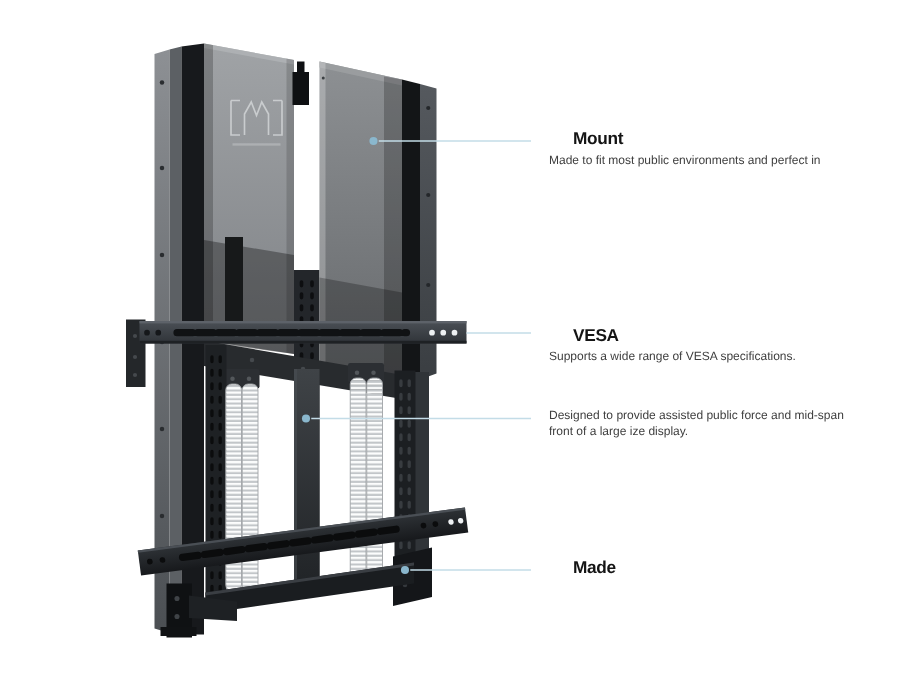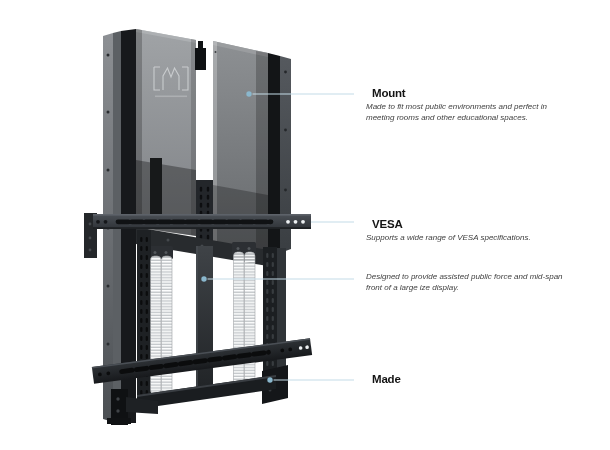--- a/index.html
+++ b/index.html
@@ -4,25 +4,25 @@
 <style>
   html,body{margin:0;padding:0;}
   body{
     width:610px;height:450px;position:relative;background:#ffffff;
     font-family:"Liberation Sans",sans-serif;overflow:hidden;
   }
   #stage{position:absolute;left:0;top:0;width:610px;height:450px;}
   svg{display:block;}
   .callout{position:absolute;left:366px;width:240px;}
   .callout h3{
-    margin:0 0 2px 6px;font-size:11.5px;line-height:13px;font-weight:bold;
+    margin:0 0 2px 16px;font-size:11.5px;line-height:13px;font-weight:bold;
     color:#141414;letter-spacing:-0.2px;
   }
   .callout .desc{font-size:8px;line-height:10.5px;color:#3e3e3e;}
-  .callout .desc div{white-space:nowrap;font-style:italic;}
+  .callout .desc div{white-space:nowrap;}
 </style>
 </head>
 <body>
 
 <div id="stage">
 <svg width="610" height="450" viewBox="0 0 610 450">
   <defs>
     <linearGradient id="gLeftRail" x1="0" y1="0" x2="0" y2="1">
       <stop offset="0" stop-color="#8d9094"></stop>
           <stop offset="1" stop-color="#4b4f53"></stop>
@@ -204,21 +204,20 @@
     <line x1="207.5" y1="279" x2="354" y2="279" stroke-width="1.1" stroke="#c3dce7"></line>
     <circle cx="270" cy="380" r="2.7" fill="#8ab7cd"></circle>
     <line x1="273.5" y1="380" x2="354" y2="380" stroke-width="1.1" stroke="#c3dce7"></line>
   </g>
 </svg>
 
   <div class="callout" style="top:87px">
     <h3>Mount</h3>
     <div class="desc">
         <div>Made to fit most public environments and perfect in</div>
-        <div>meeting rooms and other educational spaces.</div>
       </div>
   </div>
   <div class="callout" style="top:218px">
     <h3>VESA</h3>
     <div class="desc">
         <div>Supports a wide range of VESA specifications.</div>
       </div>
   </div>
   <div class="callout" style="top:272px">
     <div class="desc">

